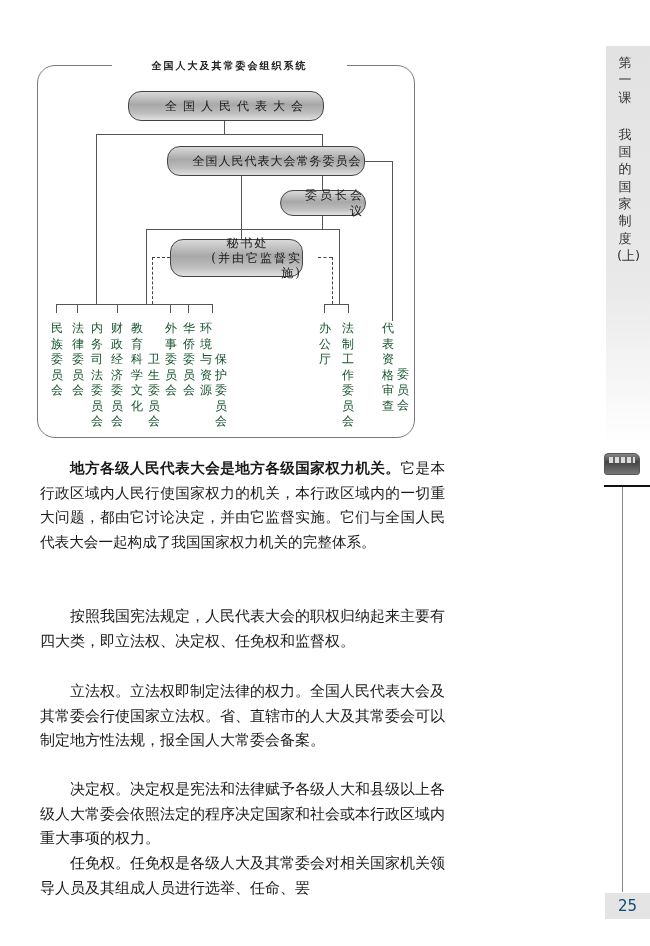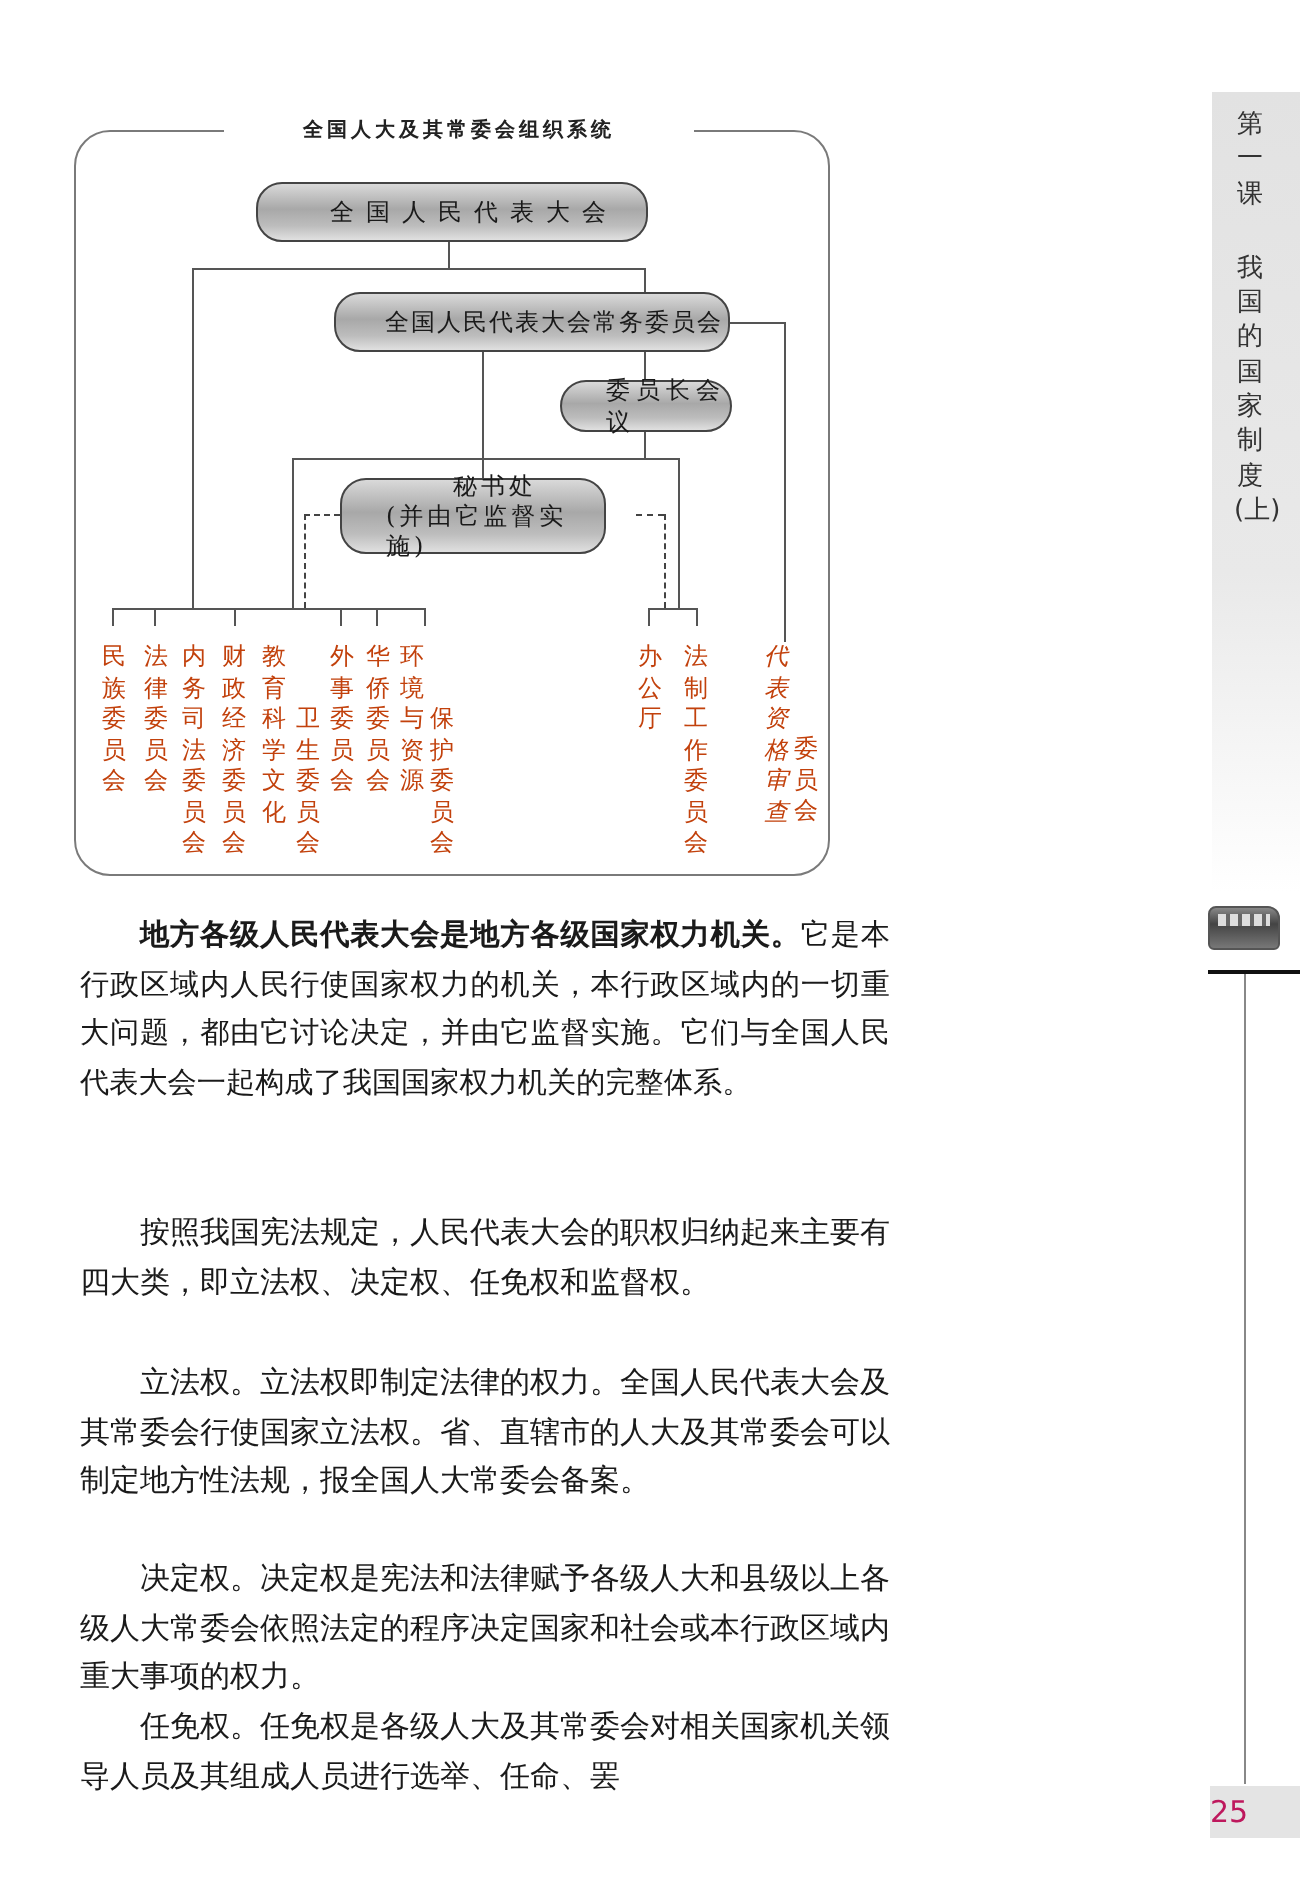--- a/index.html
+++ b/index.html
@@ -14,33 +14,33 @@
     .diagram-title {
       position: absolute; left: 112px; top: 56px; width: 235px; height: 20px;
       background: #ffffff; text-align: center;
       font-family: "DejaVu Sans", "Liberation Sans", sans-serif;
       font-weight: bold; font-size: 10px; letter-spacing: 2px; color: #222;
       line-height: 20px;
     }
     .node {
       position: absolute; border: 1px solid #444; border-radius: 13px;
       background: linear-gradient(180deg, #d9d9d9 0%, #a8a8a8 45%, #bdbdbd 75%, #e0e0e0 100%);
-      text-align: left; font-size: 12px; letter-spacing: 3px; color: #1a1a1a;
+      text-align: right; font-size: 12px; letter-spacing: 3px; color: #1a1a1a;
       display: flex; align-items: center; justify-content: center; flex-direction: column;
       line-height: 16px;
       padding-left: 22px;
     }
     .ln { position: absolute; background: #555; }
     .lnh { height: 1px; }
     .lnv { width: 1px; }
     .dash-v { position: absolute; width: 0; border-left: 1px dashed #444; }
     .dash-h { position: absolute; height: 0; border-top: 1px dashed #444; }
 
     .vlabel {
-      position: absolute; font-size: 12px; line-height: 15.5px; color: #c2410c;
+      position: absolute; font-size: 12px; line-height: 15.5px; color: #14532d;
       width: 14px; text-align: center; word-break: break-all;
     }
 
     
     .side-band {
       position: absolute; left: 606px; top: 46px; width: 44px; height: 400px;
       background: linear-gradient(180deg, #e2e2e2 0%, #e9e9e9 60%, #ffffff 100%);
     }
     .side-text {
       position: absolute; left: 617px; top: 54px; width: 16px;
@@ -54,22 +54,22 @@
       border-radius: 4px 6px 3px 3px; border: 1px solid #555;
     }
     .side-icon::before {
       content: ""; position: absolute; left: 4px; top: 3px; width: 26px; height: 6px;
       background: repeating-linear-gradient(90deg, #ddd 0 4px, #666 4px 6px);
     }
     .side-rule-h { position: absolute; left: 604px; top: 485px; width: 46px; height: 2px; background: #111; }
     .side-rule-v { position: absolute; left: 622px; top: 487px; width: 1px; height: 405px; background: #888; }
     .page-number {
       position: absolute; left: 605px; top: 893px; width: 45px; height: 26px;
-      background: #e4e4e4; text-align: left;
-      font-family: "DejaVu Sans", "Liberation Sans", sans-serif; font-size: 15px; line-height: 26px; color: #be185d;
+      background: #e4e4e4; text-align: center;
+      font-family: "DejaVu Sans", "Liberation Sans", sans-serif; font-size: 15px; line-height: 26px; color: #0c4a6e;
     }
 
     
     .para {
       position: absolute; left: 40px; width: 405px; font-size: 15px; line-height: 24.5px; color: #1a1a1a;
       text-align: justify; text-align-last: left;
     }
     .para.sans { font-family: "DejaVu Sans", "Liberation Sans", sans-serif; font-size: 14.6px; line-height: 24.5px; }
     .para .lead { font-weight: bold; }
     .indent { text-indent: 30px; }
@@ -150,21 +150,21 @@
   <div class="vlabel" style="left:182px; top:321px;">华侨委员会</div>
   <div>
     <div class="vlabel" style="left:199px; top:321px;">环境与资源</div>
     <div class="vlabel" style="left:214px; top:352px;">保护委员会</div>
   </div>
 
   <div class="vlabel" style="left:318px; top:321px;">办公厅</div>
   <div class="vlabel" style="left:341px; top:321px;">法制工作委员会</div>
 
   <div>
-    <div class="vlabel" style="left:381px; top:321px;font-style:italic;">代表资格审查</div>
+    <div class="vlabel" style="left:381px; top:321px;">代表资格审查</div>
     <div class="vlabel" style="left:396px; top:367px;text-align:center;">委员会</div>
   </div>
 </div>
 
 <div class="side-band"></div>
 <div class="side-text">
   <span>第一课</span>
   <span class="gap"></span>
   <span>我国的国家制度(上)</span>
 </div>

